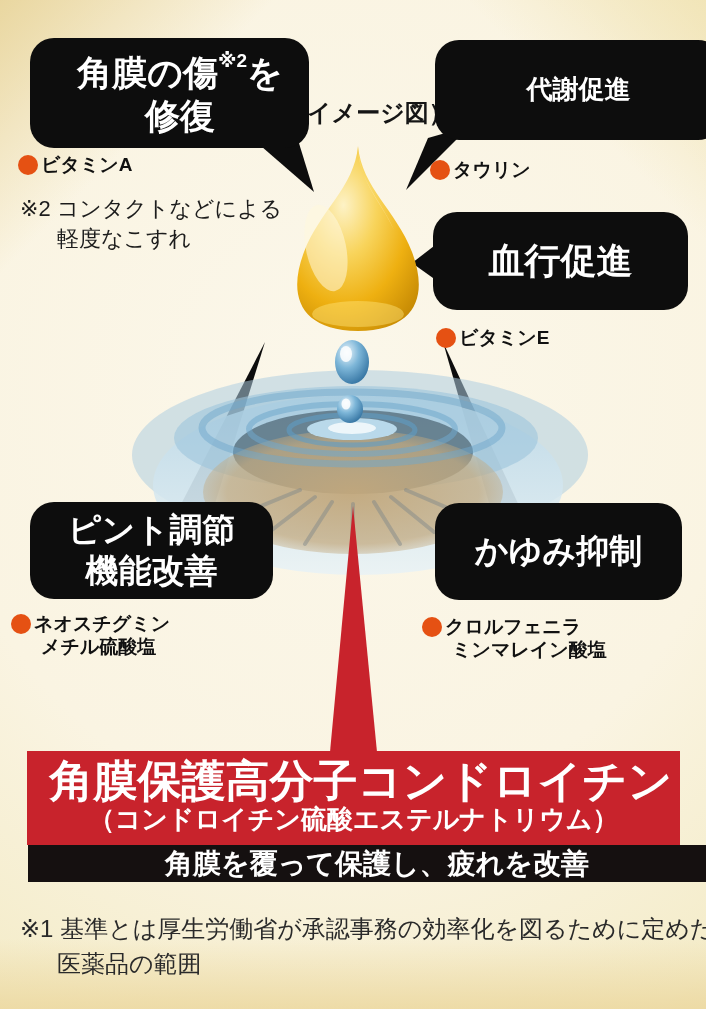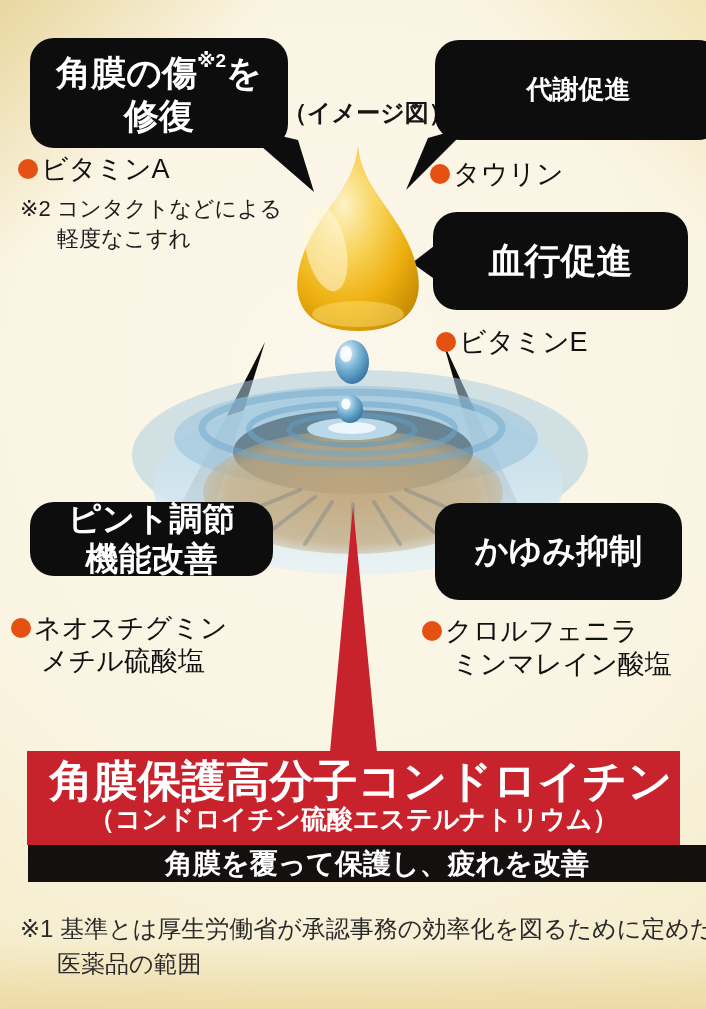--- a/index.html
+++ b/index.html
@@ -12,28 +12,28 @@
       linear-gradient(225deg, rgba(240,226,176,.8) 0%, rgba(250,245,230,0) 14%),
       radial-gradient(120% 90% at 48% 38%, #fbf7ea 0%, #faf4e2 48%, #f4ecc9 78%, #e9d8a2 100%);
   }
   .art{position:absolute;left:0;top:0;}
   .bubble{
     position:absolute;background:#0d0d0d;color:#fff;border-radius:24px;
     display:flex;flex-direction:column;align-items:center;justify-content:center;
     text-align:center;font-weight:bold;z-index:3;
   }
   .bubble .bline{line-height:1.22;white-space:nowrap;}
-  .b-tl{left:30px;top:38px;width:258px;height:110px;font-size:35px;}
+  .b-tl{left:30px;top:38px;width:258px;height:110px;font-size:35px;padding-left:21px;}
   .b-tl sup{font-size:19px;vertical-align:18px;}
   .b-tr{left:435px;top:40px;width:287px;height:100px;font-size:26px;}
   .b-mr{left:433px;top:212px;width:255px;height:98px;font-size:36px;}
-  .b-bl{left:30px;top:502px;width:243px;height:74px;font-size:33px;}
+  .b-bl{left:30px;top:502px;width:243px;height:97px;font-size:33px;}
   .b-br{left:435px;top:503px;width:247px;height:97px;font-size:33px;}
   .imagenote{position:absolute;left:283px;top:97px;font-size:24px;color:#151515;font-weight:600;z-index:2;white-space:nowrap;}
-  .ing{position:absolute;z-index:3;color:#111;font-weight:normal;font-size:27px;line-height:1.22;white-space:nowrap;}
+  .ing{position:absolute;z-index:3;color:#111;font-weight:bold;font-size:19px;line-height:1.22;white-space:nowrap;}
   .ing .row{display:flex;align-items:center;}
   .bullet{width:20px;height:20px;border-radius:50%;background:#e55113;display:inline-block;margin-right:3px;flex:0 0 auto;}
   .ind{padding-left:30px;}
   .ing-a{left:18px;top:153px;}
   .ing-ta{left:430px;top:158px;}
   .ing-e{left:436px;top:326px;}
   .ing-neo{left:11px;top:612px;}
   .ing-chl{left:422px;top:615px;}
   .note{position:absolute;left:20px;top:194px;font-size:22px;color:#1c1c1c;line-height:1.38;z-index:2;white-space:nowrap;}
   .note .ind2{padding-left:37px;}

